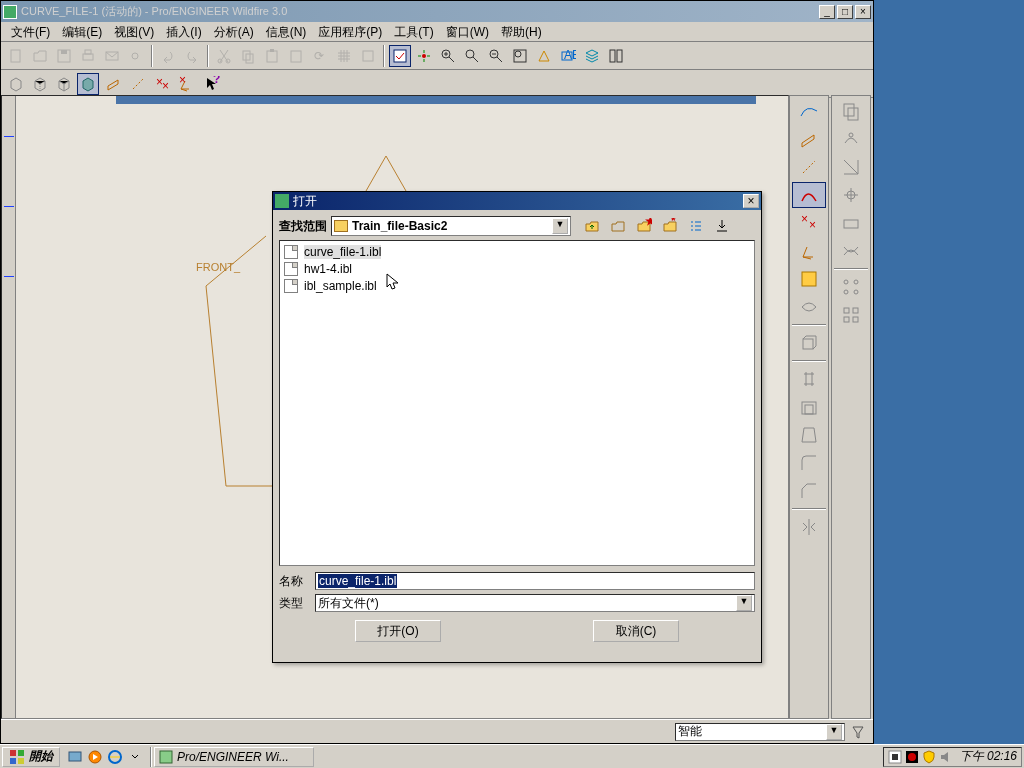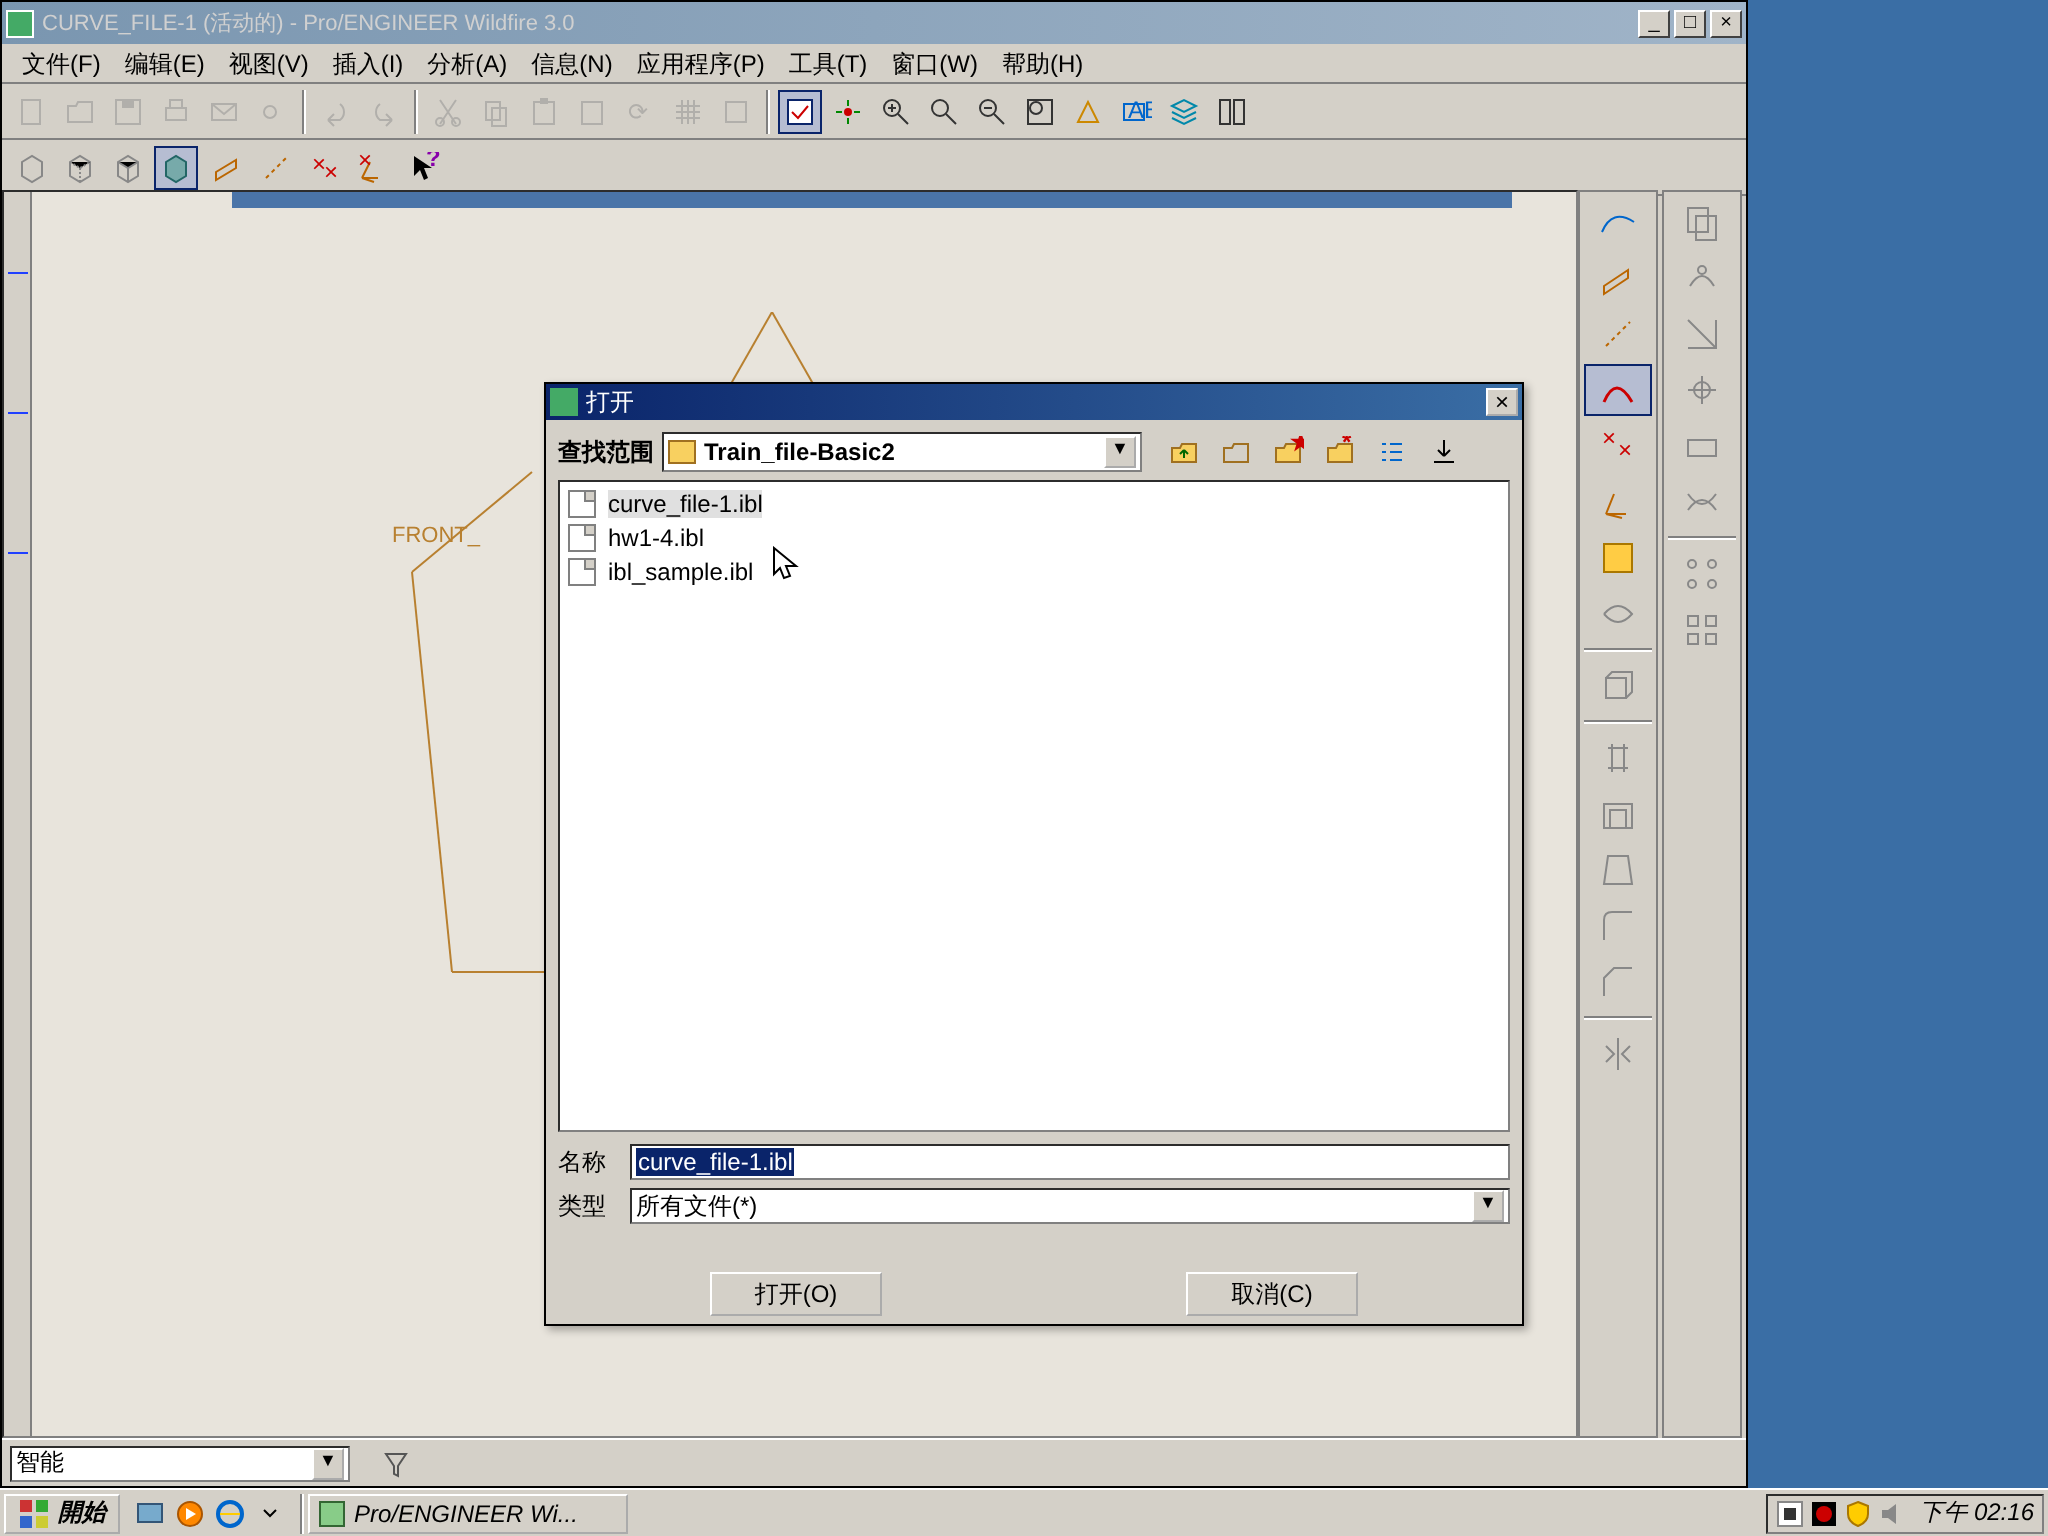--- a/index.html
+++ b/index.html
@@ -25,21 +25,21 @@
 .banner { position: absolute; left: 100px; top: 0; width: 640px; background: #4a74a8; color: #fff; padding: 4px 6px; font-size: 13px; line-height: 18px; }
 .geom { position: absolute; left: 180px; top: 60px; }
 .geom line { stroke: #b88030; stroke-width: 1; }
 .geom text { fill: #b88030; font-size: 11px; }
 .rpanel { position: absolute; right: 44px; top: 94px; width: 40px; bottom: 24px; background: #d4d0c8; border: 1px solid #808080; display: flex; flex-direction: column; gap: 2px; padding: 2px; }
 .rpanel2 { position: absolute; right: 2px; top: 94px; width: 40px; bottom: 24px; background: #d4d0c8; border: 1px solid #808080; display: flex; flex-direction: column; gap: 2px; padding: 2px; }
 .ricon { width: 34px; height: 26px; display: flex; align-items: center; justify-content: center; border: 1px solid transparent; cursor: pointer; }
 .ricon.active { border: 1px solid #0a246a; background: #b6bdd2; }
 .ricon svg { width: 20px; height: 20px; }
 .rsep { height: 2px; border-top: 1px solid #808080; border-bottom: 1px solid #fff; margin: 2px 0; }
-.statusbar { position: absolute; left: 0; bottom: 0; right: 0; height: 24px; background: #d4d0c8; border-top: 1px solid #fff; display: flex; align-items: center; justify-content: flex-start; padding: 0 4px; gap: 12px; }
+.statusbar { position: absolute; left: 0; bottom: 0; right: 0; height: 24px; background: #d4d0c8; border-top: 1px solid #fff; display: flex; align-items: center; justify-content: flex-end; padding: 0 4px; gap: 2px; }
 .statusbar .combo { width: 170px; height: 18px; border: 1px inset #808080; background: #fff; display: flex; align-items: center; padding: 0 2px; }
 .statusbar .ddbtn { width: 16px; height: 16px; background: #d4d0c8; border: 1px outset #fff; text-align: center; font-size: 9px; }
 .dialog { position: absolute; left: 272px; top: 191px; width: 490px; height: 472px; background: #d4d0c8; border: 1px solid #000; box-shadow: 2px 2px 4px rgba(0,0,0,.3); }
 .dlg-title { height: 18px; background: linear-gradient(to right, #0a246a, #3a6ea5); color: #fff; display: flex; align-items: center; padding: 0 2px; }
 .dlg-title .ico { width: 14px; height: 14px; background: #4a6; margin-right: 4px; }
 .dlg-title .t { flex: 1; font-size: 12px; }
 .dlg-title .x { width: 16px; height: 14px; background: #d4d0c8; border: 1px outset #fff; text-align: center; line-height: 12px; color: #000; cursor: pointer; }
 .dlg-body { padding: 6px; }
 .dlg-row { display: flex; align-items: center; gap: 4px; margin-bottom: 4px; font-weight: bold; }
 .dlg-row .lbl { width: 48px; text-align: left; }
@@ -52,21 +52,21 @@
 .filelist { width: 100%; height: 326px; background: #fff; border: 1px inset #808080; padding: 2px; overflow: auto; }
 .filerow { display: flex; align-items: center; gap: 6px; height: 17px; padding: 0 2px; cursor: pointer; }
 .filerow .fico { width: 14px; height: 14px; border: 1px solid #808080; background: #fff; position: relative; }
 .filerow .fico::after { content: ""; position: absolute; right: 0; top: 0; width: 4px; height: 4px; background: #d4d0c8; border-left: 1px solid #808080; border-bottom: 1px solid #808080; }
 .filerow.sel .fname { background: #e0e0e0; }
 .dlg-bottom { margin-top: 6px; }
 .fld { display: flex; align-items: center; gap: 4px; margin-bottom: 4px; }
 .fld .lbl { width: 32px; }
 .fld .inp { flex: 1; height: 18px; border: 1px inset #808080; background: #fff; padding: 0 2px; display: flex; align-items: center; }
 .fld .inp .dd { margin-left: auto; width: 16px; height: 16px; background: #d4d0c8; border: 1px outset #fff; text-align: center; font-size: 9px; color: #000; }
-.dlg-btns { display: flex; justify-content: space-around; margin-top: 24px; }
+.dlg-btns { display: flex; justify-content: space-around; margin-top: 8px; }
 .dlg-btns button { width: 86px; height: 22px; background: #d4d0c8; border: 1px outset #fff; cursor: pointer; }
 .taskbar { position: absolute; left: 0; bottom: 0; width: 1024px; height: 24px; background: #d4d0c8; border-top: 1px solid #fff; display: flex; align-items: center; padding: 0 2px; gap: 2px; font-style: italic; }
 .startbtn { height: 20px; padding: 0 6px; background: #d4d0c8; border: 1px outset #fff; display: flex; align-items: center; gap: 4px; font-weight: bold; cursor: pointer; }
 .startbtn .flag { width: 16px; height: 16px; display: inline-block; }
 .ql { display: flex; gap: 2px; margin: 0 4px; }
 .ql .q { width: 18px; height: 18px; border: 1px solid transparent; display: flex; align-items: center; justify-content: center; }
 .tbsep { width: 2px; height: 20px; border-left: 1px solid #808080; border-right: 1px solid #fff; }
 .taskbtn { height: 20px; width: 160px; background: #d4d0c8; border: 1px outset #fff; display: flex; align-items: center; gap: 4px; padding: 0 4px; cursor: pointer; overflow: hidden; white-space: nowrap; }
 .taskbtn.pressed { border: 1px inset #808080; background: #e0e0e0; }
 .tray { margin-left: auto; height: 20px; border: 1px inset #808080; display: flex; align-items: center; gap: 3px; padding: 0 4px; }

